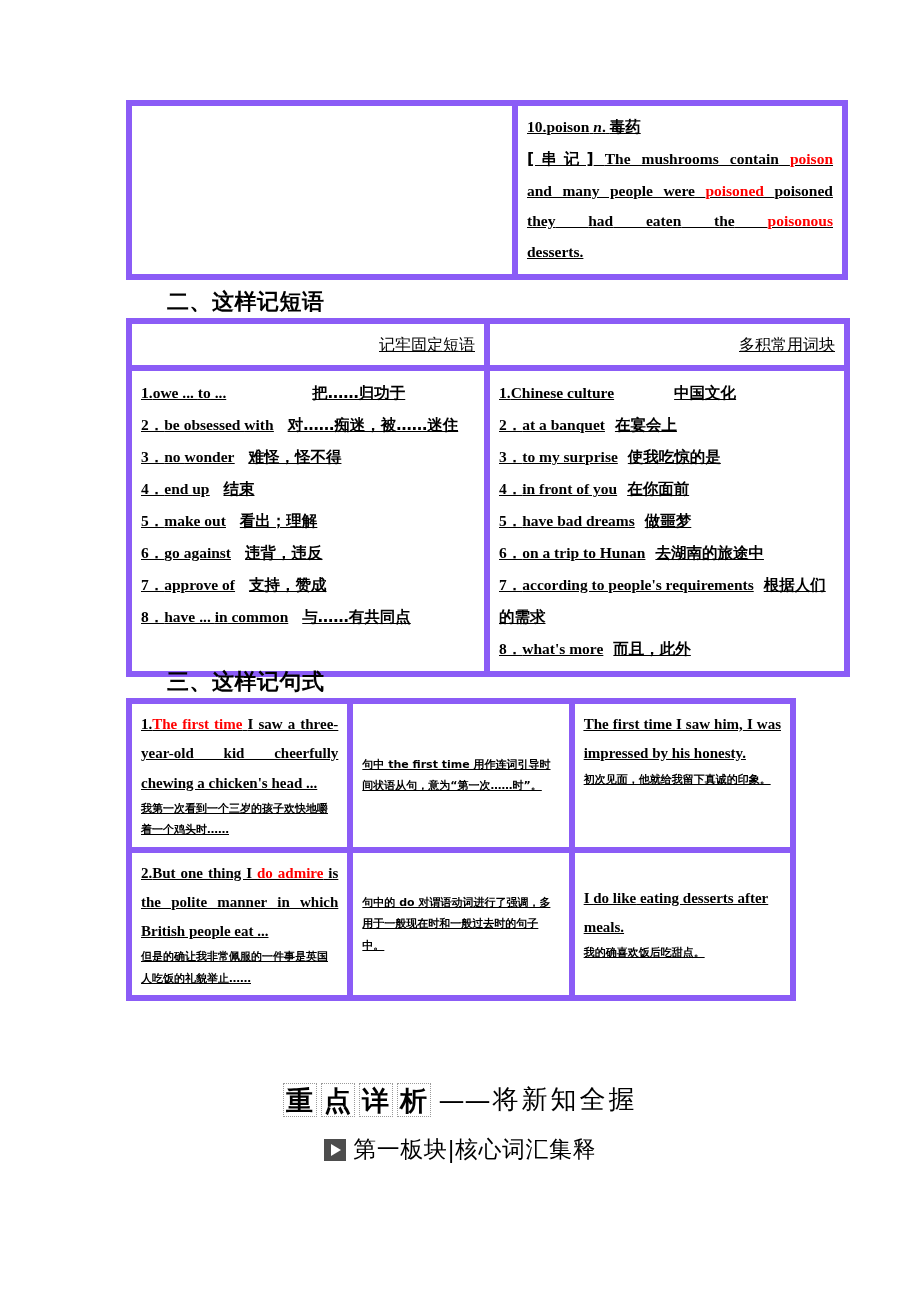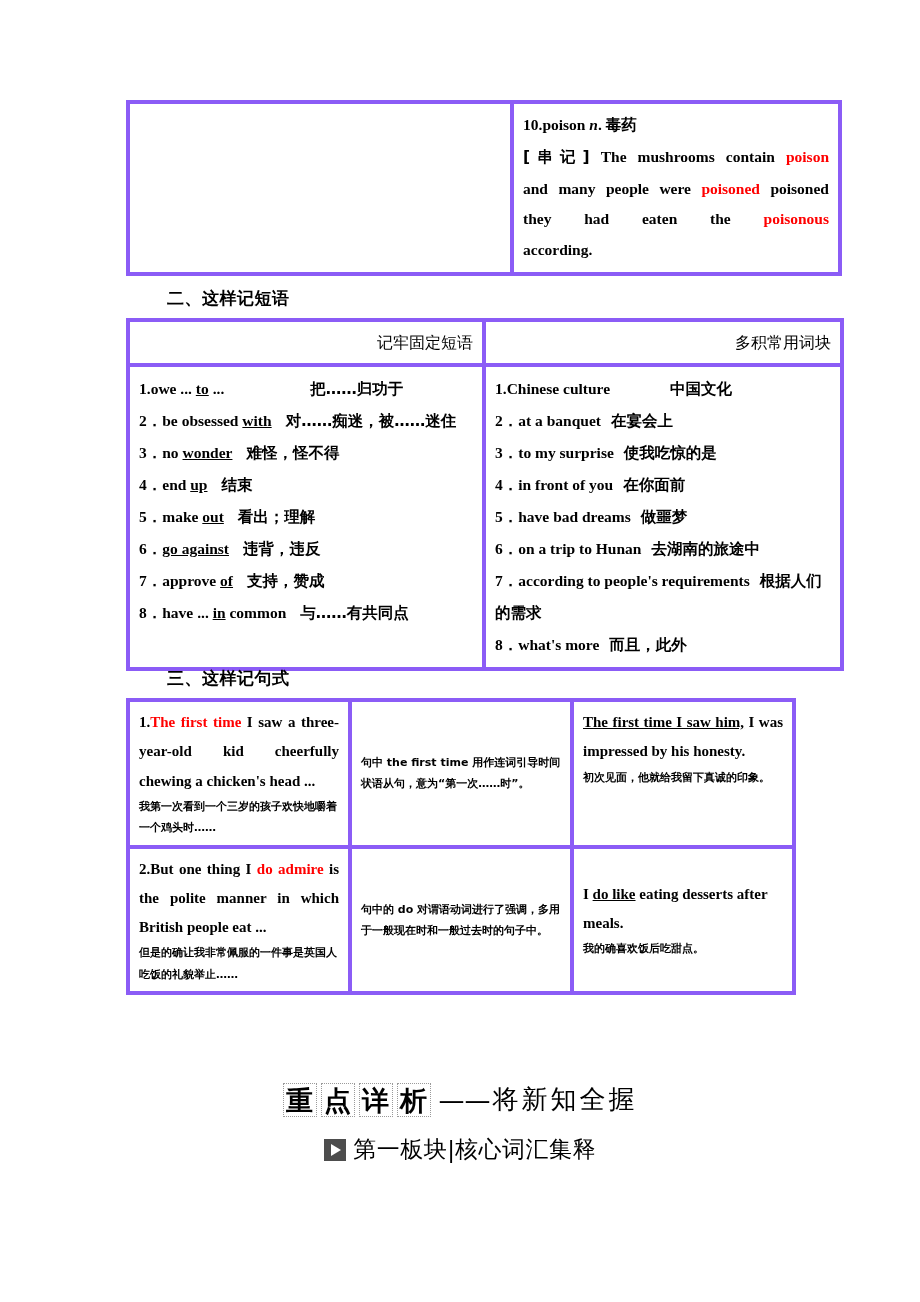--- a/index.html
+++ b/index.html
@@ -24,26 +24,27 @@
   }
 
   
   .tbl {
     position: absolute;
     border-collapse: collapse;
     table-layout: fixed;
     border: 1px solid #4a4a4a;
   }
   .tbl td, .tbl th {
-    border: 4px solid #8b5cf6;
+    border: 6px solid #8b5cf6;
     vertical-align: top;
     padding: 6px 9px 6px 9px;
     font-weight: bold;
     font-size: 15.5px;
     line-height: 1.92;
+    text-decoration: underline;
   }
   .tbl th {
     text-align: right;
     vertical-align: middle;
     padding-bottom: 4px;
     font-weight: normal;
     font-size: 16px;
     font-family: "DejaVu Sans", "Liberation Sans", sans-serif;
   }
 
@@ -57,21 +58,21 @@
   .cn { font-family: "DejaVu Sans", "Liberation Sans", sans-serif; font-weight: bold; }
   .red { color: #ff0000; }
   .ital { font-style: italic; }
   .u { text-decoration: underline; }
 
   
   .sec-head {
     position: absolute;
     font-family: "DejaVu Sans", "Liberation Sans", sans-serif;
     font-weight: bold;
-    font-size: 17px;
+    font-size: 22px;
     letter-spacing: 0.5px;
     white-space: nowrap;
   }
   #head-phrases  { left: 167px; top: 287px; }
   #head-patterns { left: 167px; top: 667px; }
 
   
   #tbl-phrases { left: 126px; top: 318px; width: 670px; }
   #tbl-phrases th.c1 { width: 334px; }
   #tbl-phrases th.c2 { width: 336px; }
@@ -190,21 +191,21 @@
           <span class="red">poisoned</span>
           <span>poisoned</span>
         </div>
         <div class="jline just">
           <span>they</span>
           <span>had</span>
           <span>eaten</span>
           <span>the</span>
           <span class="red">poisonous</span>
         </div>
-        <div class="jline">according.</div>
+        <div class="jline">desserts.</div>
       </td>
     </tr>
   </tbody>
     </table>
 
   <div class="sec-head" id="head-phrases">二、这样记短语</div>
 
   <table class="tbl" id="tbl-phrases">
     <tbody>
         <tr>

